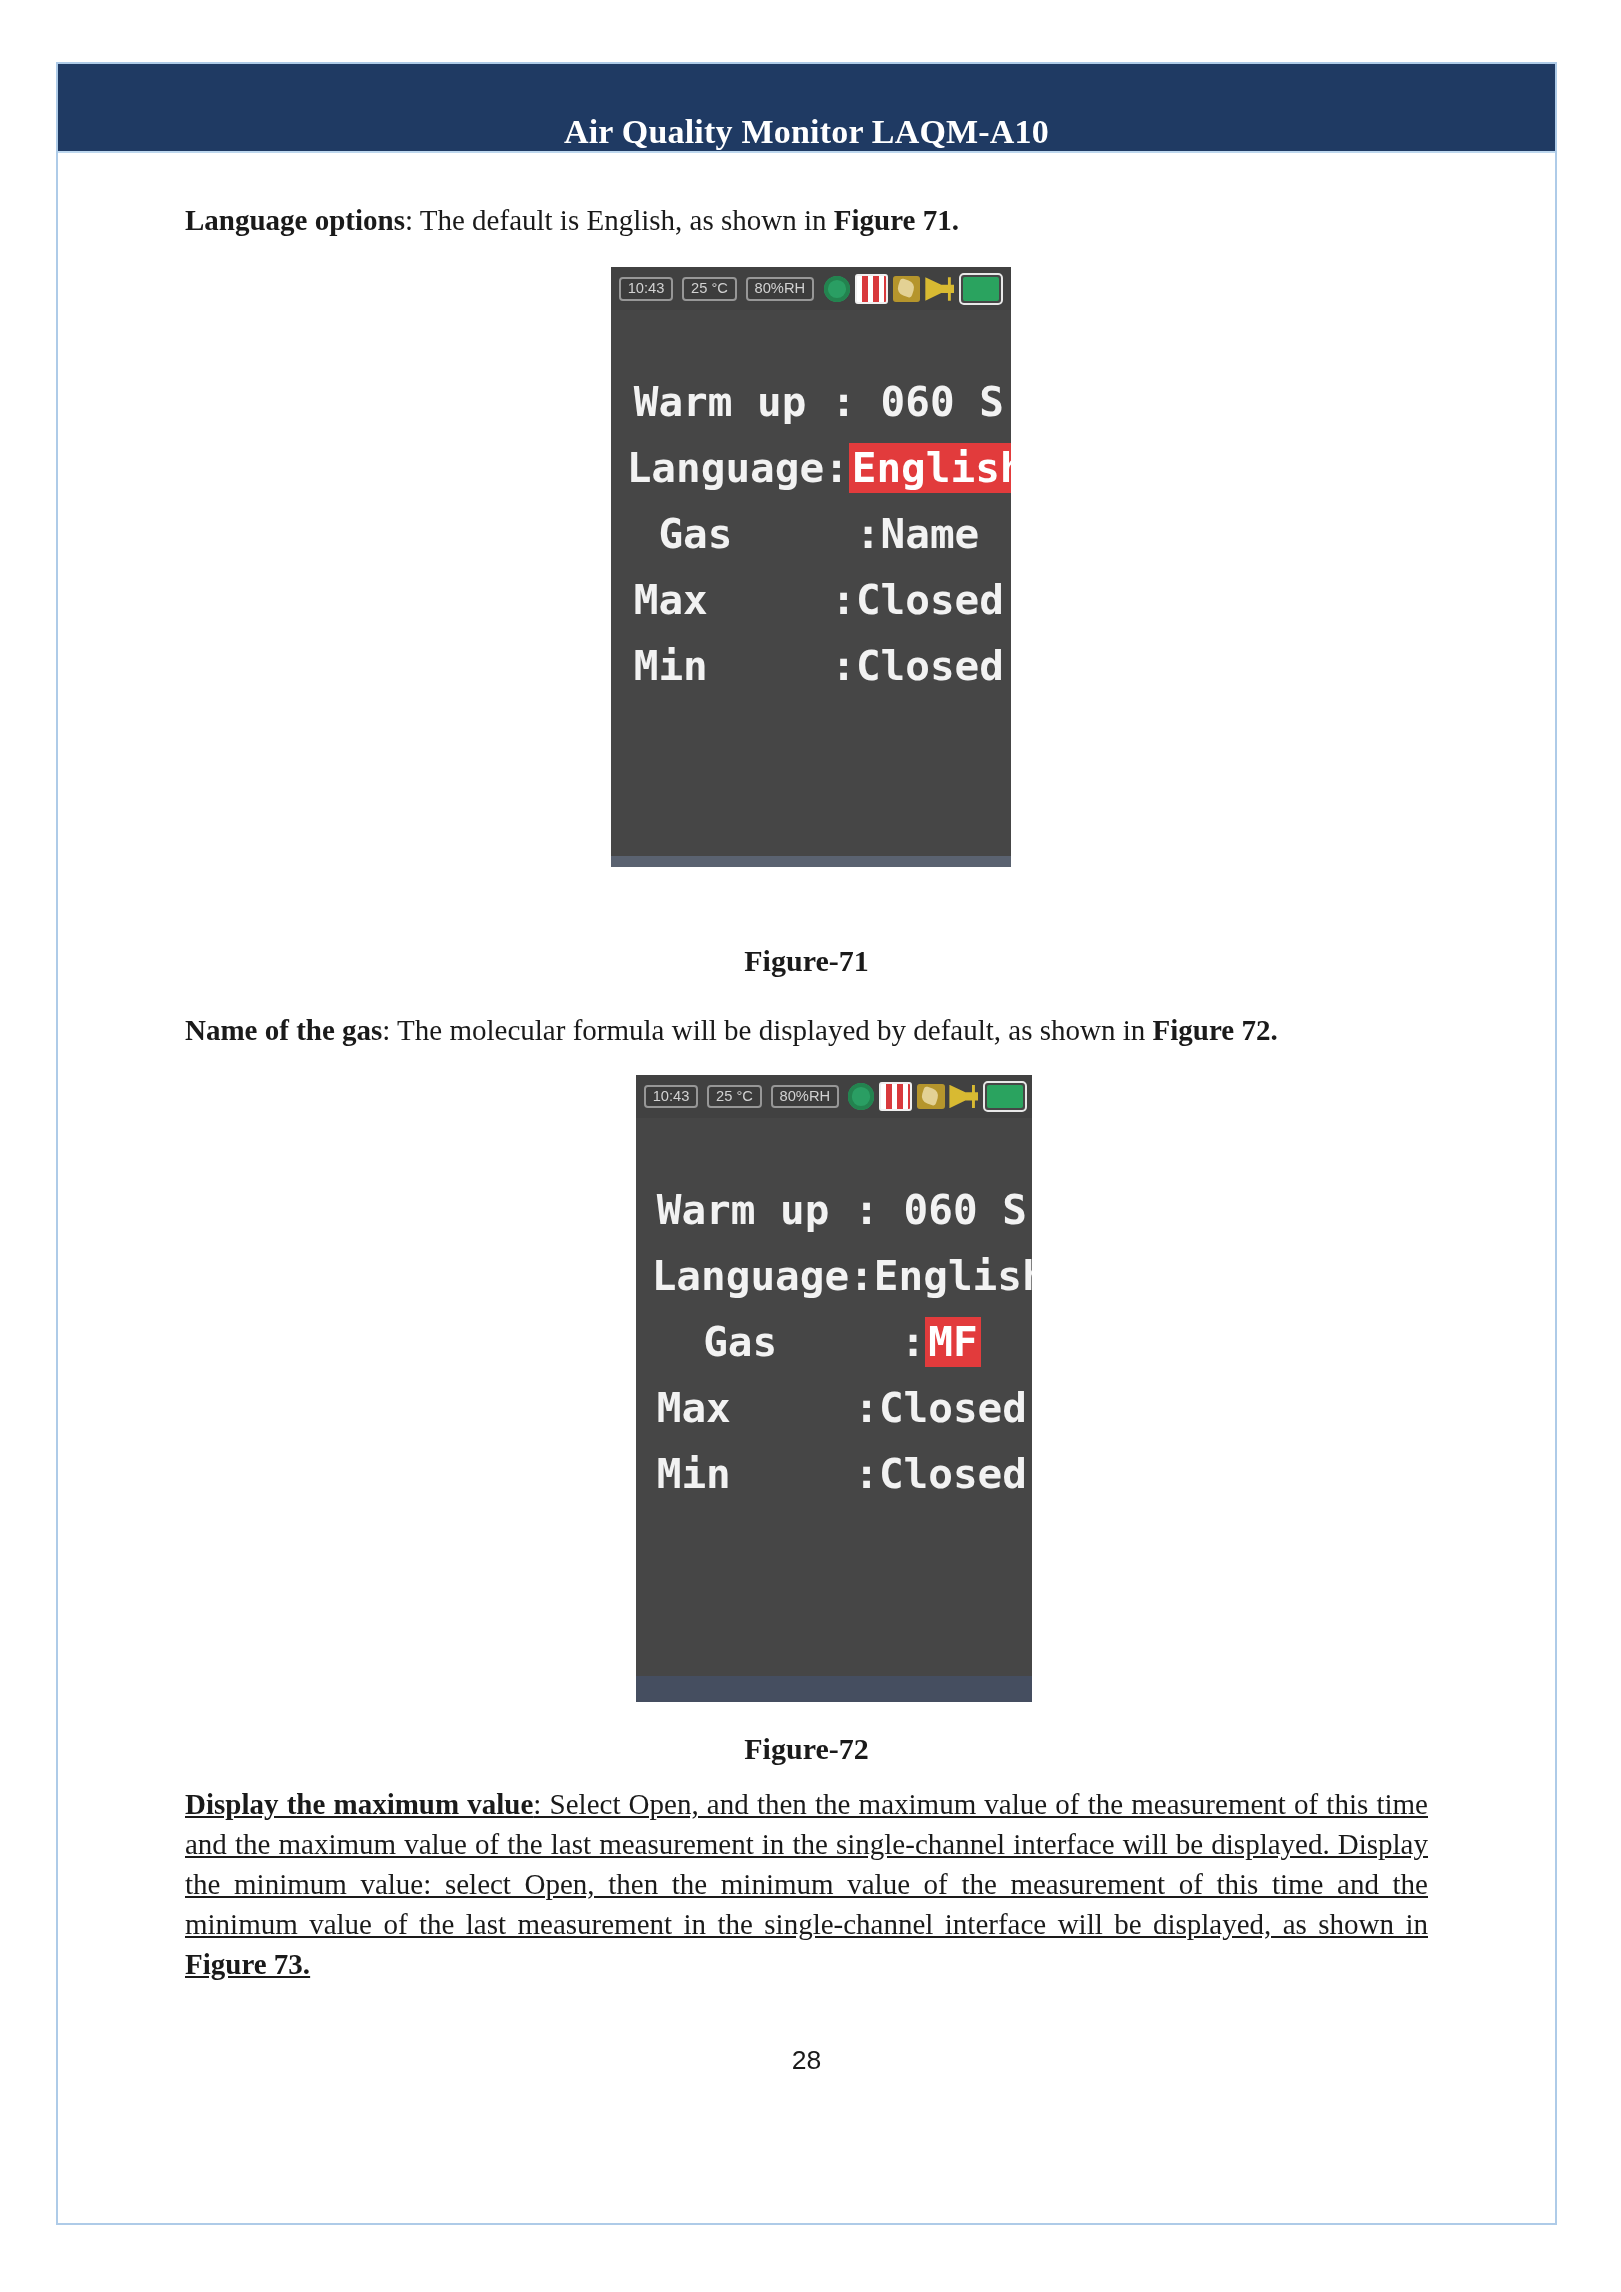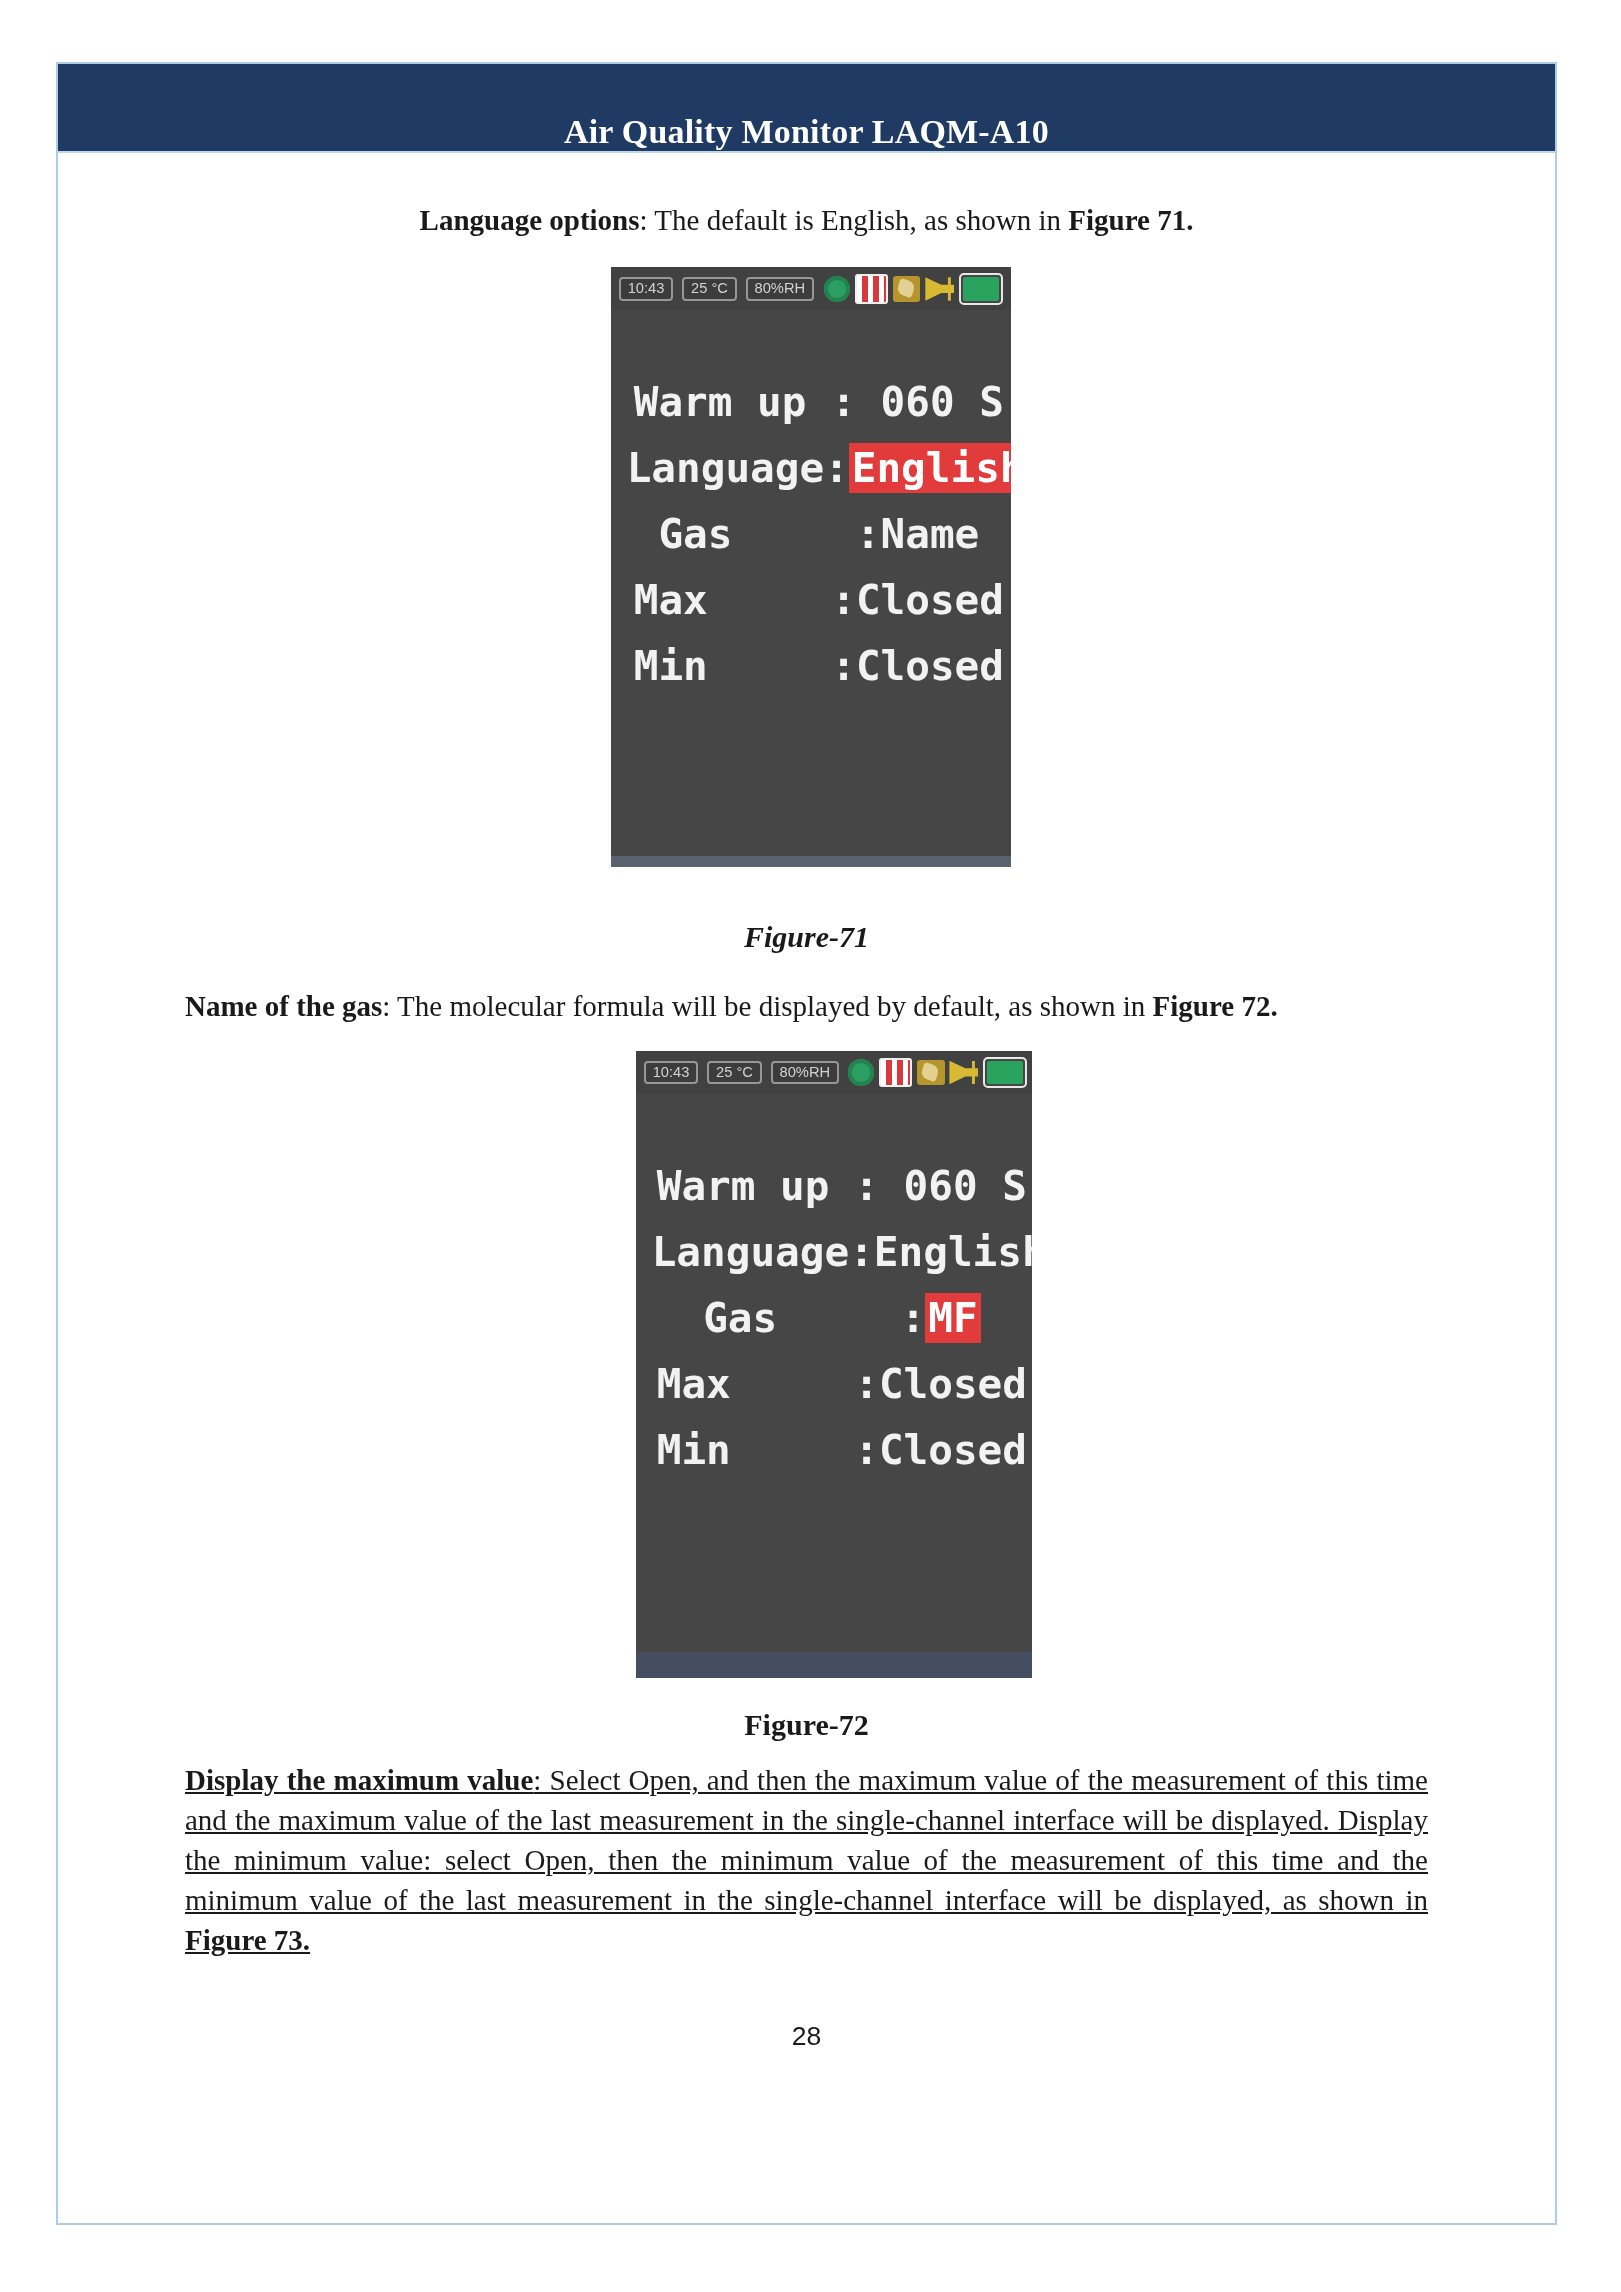--- a/index.html
+++ b/index.html
@@ -4,26 +4,26 @@
 <style>
   html,body{margin:0;padding:0;background:#ffffff;}
   .canvas{position:relative;width:1621px;height:2293px;background:#ffffff;overflow:hidden;
           font-family:"Liberation Serif", serif;color:#1a1a1a;}
   .frame{position:absolute;left:56px;top:62px;width:1497px;height:2159px;
          border:2.9px solid #aecbe8;background:#ffffff;}
   .header{height:87px;background:#1f3a63;border-bottom:2.9px solid #bdd7ee;
           display:flex;align-items:flex-end;justify-content:center;}
   .title{color:#ffffff;font-size:34px;font-weight:bold;letter-spacing:0.2px;}
   .content{padding:0 127px;}
-  .body{font-size:29px;line-height:40px;margin:0;text-align:center;}
+  .body{font-size:29px;line-height:40px;margin:0;}
   .p1{margin-top:47px;}
   .p2{margin-top:29px;text-align:justify;}
   .p3{margin-top:15px;text-align:justify;text-decoration:underline;}
   .caption{text-align:center;font-weight:bold;font-size:30px;line-height:40px;}
-  .cap71{margin-top:50px;font-style:italic;}
+  .cap71{margin-top:74px;}
   .cap72{margin-top:27.4px;}
 
   
   .screen{position:relative;background:#464646;overflow:hidden;
           font-family:"DejaVu Sans Mono", monospace;text-align:center;}
   .fig71{width:400px;height:600px;margin-left:426px;margin-top:27.4px;}
   .fig72{width:396px;height:627px;margin-left:451px;margin-top:24.5px;}
   .statusbar{height:43px;background:#414141;display:flex;align-items:center;
              padding:0 7.8px;gap:8.8px;}
   .chip{display:inline-block;background:#3c3c3c;border:2px solid #979797;border-radius:3.9px;

